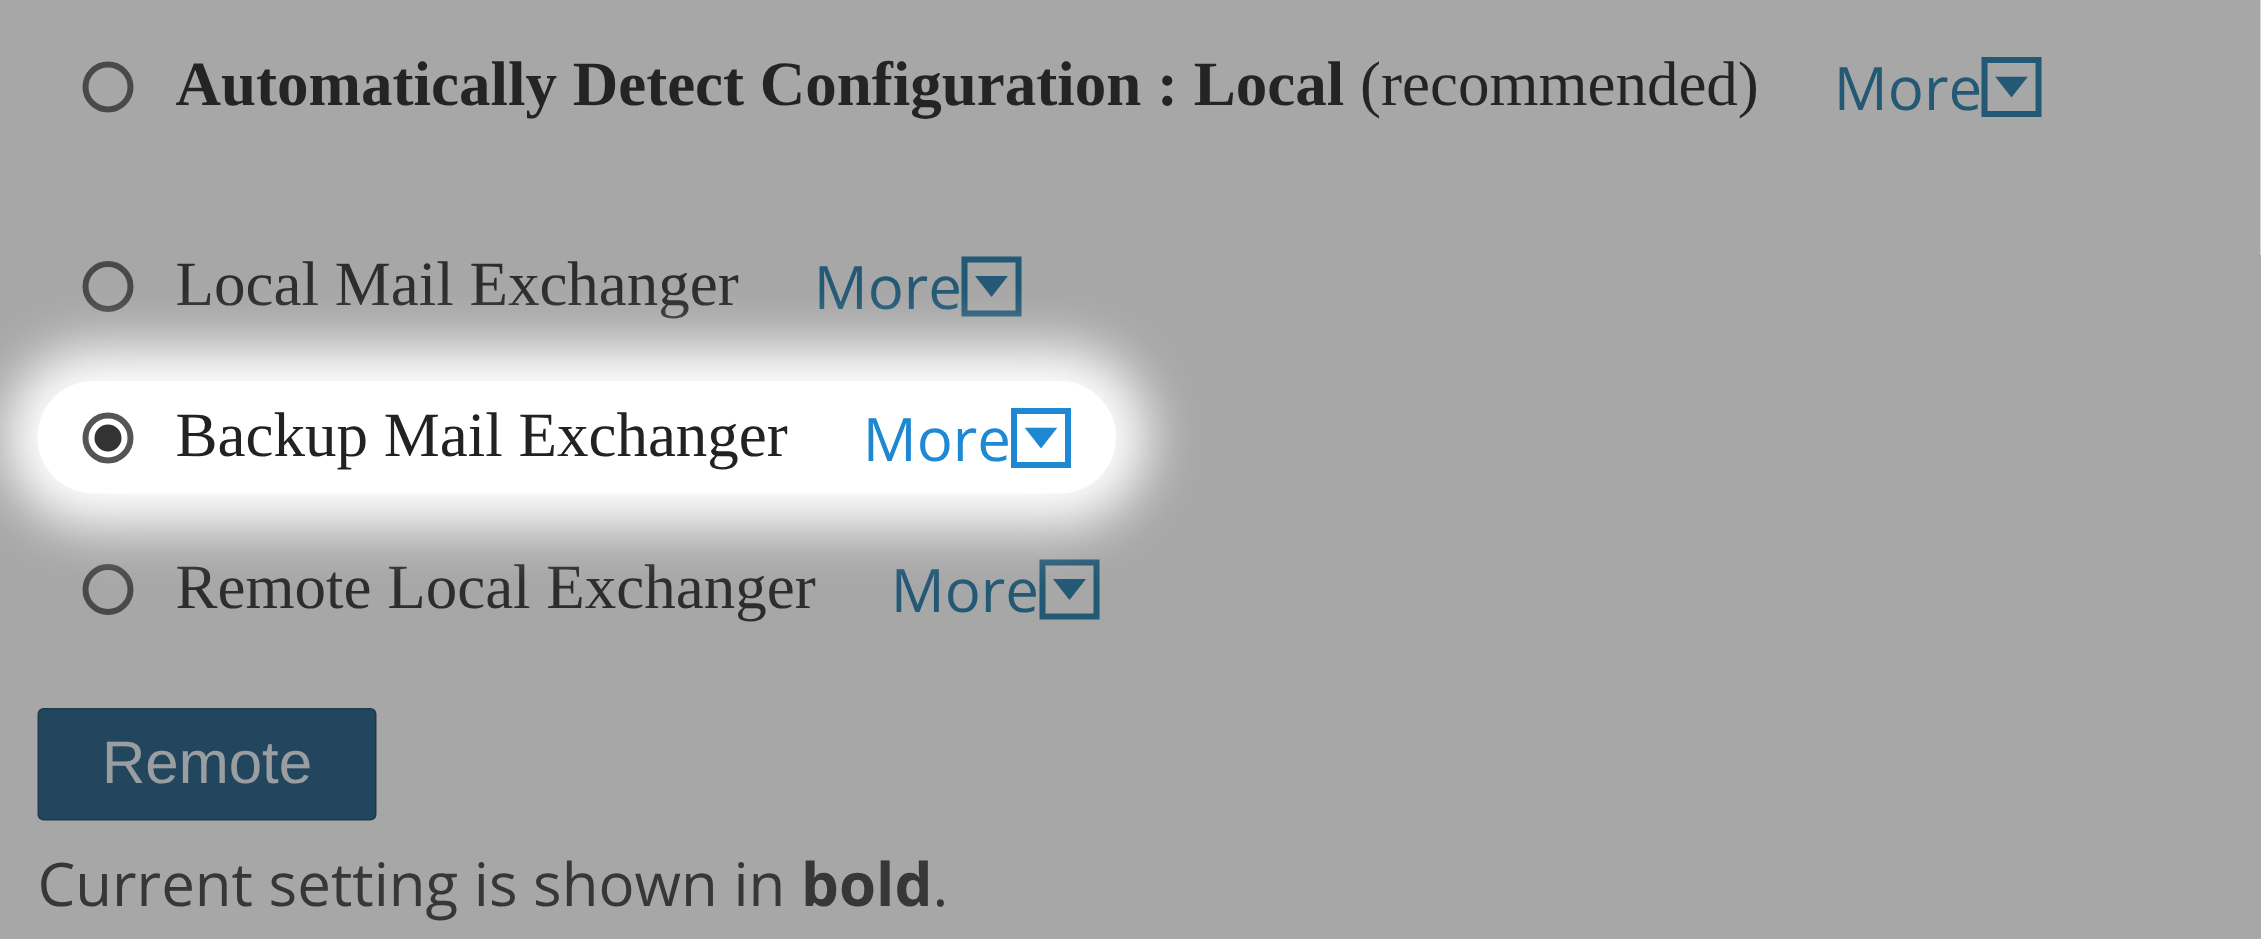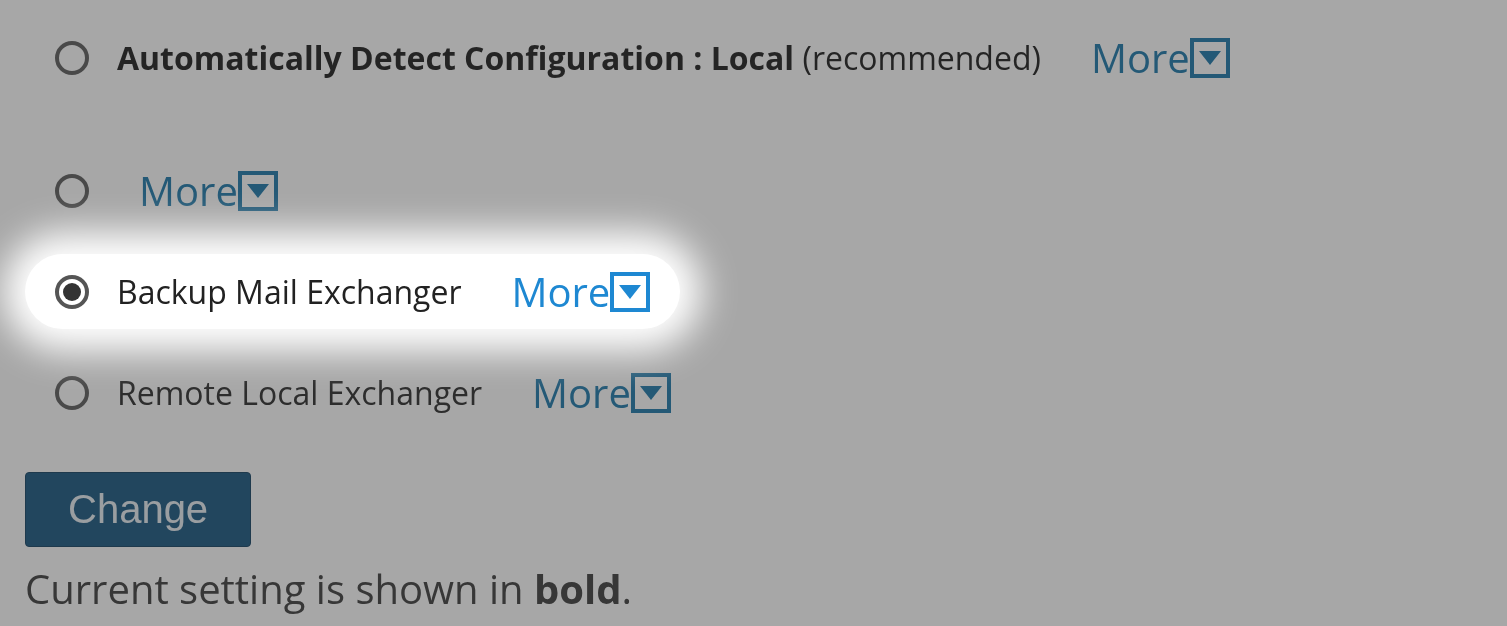--- a/index.html
+++ b/index.html
@@ -52,23 +52,24 @@
     flex-shrink: 0;
     box-sizing: border-box;
   }
   .radio .dot {
     width: 18px;
     height: 18px;
     border-radius: 50%;
     background: #333;
   }
   .opt-label {
-    font-size: 32px;
+    font-size: 42px;
     color: #222;
     line-height: 1.1;
+    font-family: Liberation Serif, serif;
   }
   .opt-label.bold { font-weight: 700; color:#111; }
   .opt-label .suffix { font-weight: 400; }
   .more {
     display: inline-flex;
     align-items: center;
     gap: 0;
     margin-left: 22px;
     cursor: pointer;
   }
@@ -132,20 +133,21 @@
           </svg>
       </span>
     </span>
   </div>
 
   <div class="spacer"></div>
 
   
   <div class="row">
     <span class="radio"></span>
+    <span class="opt-label">Local Mail Exchanger</span>
     <span class="more">
       <span class="more-text">More</span>
       <span class="more-icon">
         <svg width="22" height="14" viewBox="0 0 22 14">
             <polygon points="0,0 22,0 11,14" fill="#1171a6"></polygon>
           </svg>
       </span>
     </span>
   </div>
 
@@ -178,20 +180,20 @@
       <span class="more-icon">
         <svg width="22" height="14" viewBox="0 0 22 14">
             <polygon points="0,0 22,0 11,14" fill="#1171a6"></polygon>
           </svg>
       </span>
     </span>
   </div>
 
   <div style="height:28px"></div>
 
-  <button class="change-btn">Change</button>
+  <button class="change-btn">Remote</button>
 
   <div class="note">
     <span>Current setting is shown in </span><span class="b">bold</span><span>.</span>
   </div>
 
   <div class="overlay"></div>
 </div>
 
 </body></html>

